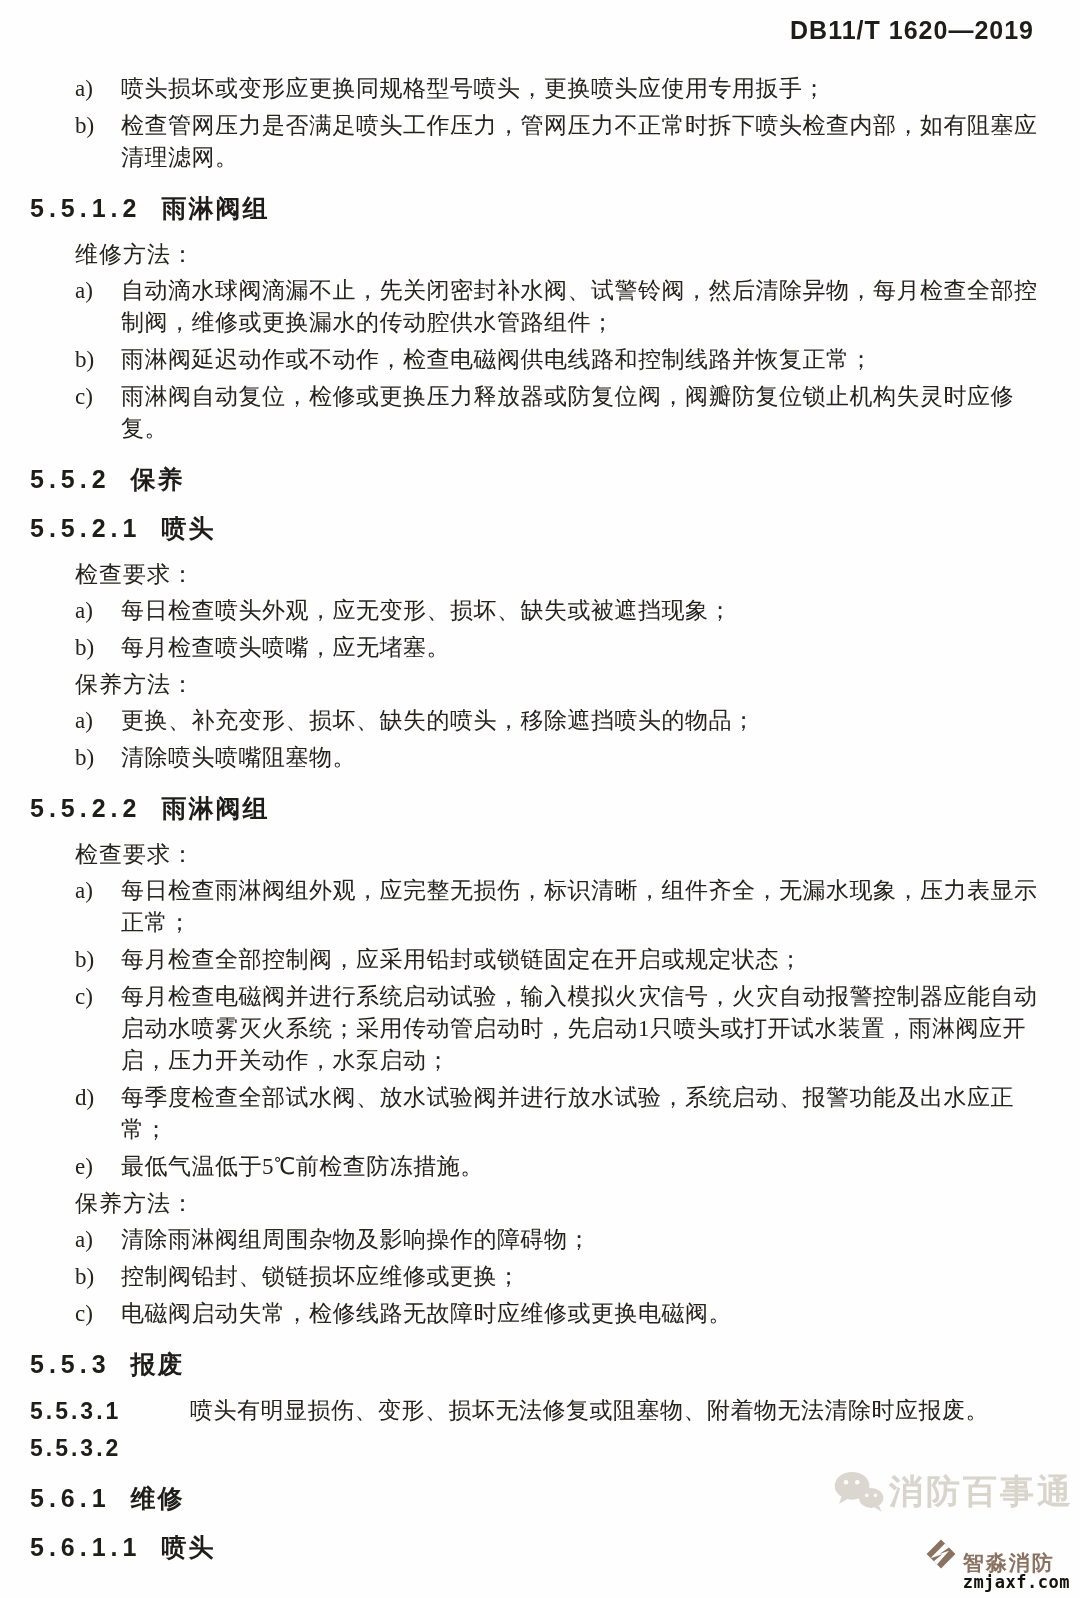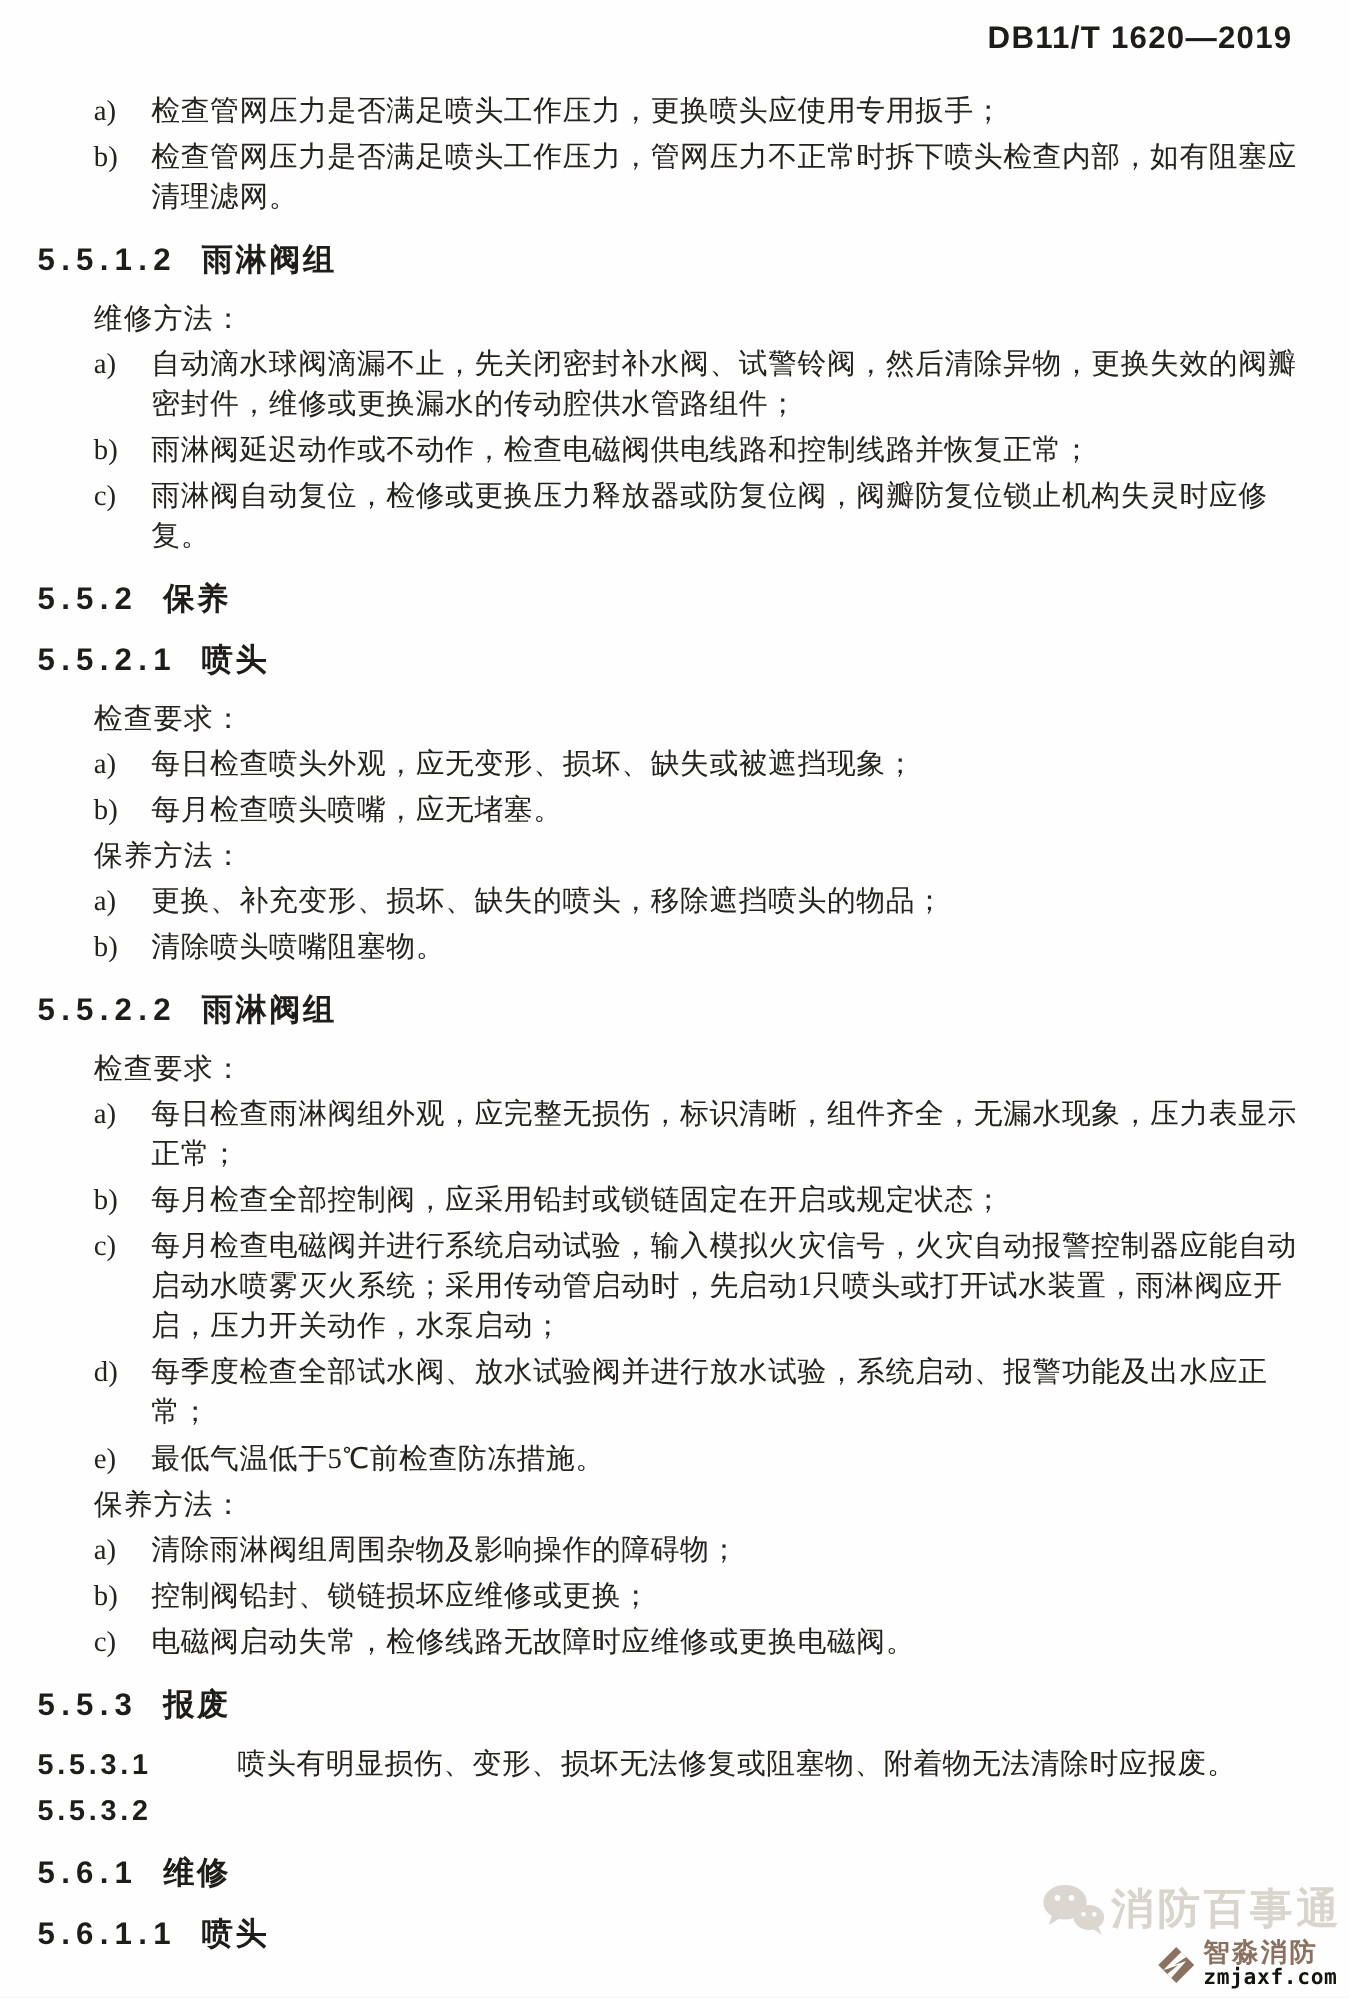--- a/index.html
+++ b/index.html
@@ -96,21 +96,21 @@
     line-height: 1;
   }
   .wm-logo {
     display: flex;
     align-items: center;
     justify-content: flex-end;
     gap: 6px;
     margin-top: 3px;
     padding-right: 4px;
   }
-  .wm-logo-text { text-align: left; line-height: 1.05; }
+  .wm-logo-text { text-align: left; line-height: 1.05; margin-top: 36px; }
   .wm-logo-cn {
     color: #8b7260;
     font-family: "Liberation Sans", sans-serif;
     font-weight: bold;
     font-size: 21px;
     letter-spacing: 2px;
   }
   .wm-logo-url {
     color: #15130f;
     font-family: "DejaVu Sans Mono", monospace;
@@ -122,31 +122,31 @@
 </head>
 <body>
 
 <div class="page">
 
   <div class="doc-header">DB11/T 1620—2019</div>
 
   <div class="doc-content" id="doc-content">
       <div class="list-item">
         <span class="li-label">a)</span>
-        <span class="li-text">检查管网压力是否满足喷头工作压力，更换喷头应使用专用扳手；</span>
+        <span class="li-text">喷头损坏或变形应更换同规格型号喷头，更换喷头应使用专用扳手；</span>
       </div>
       <div class="list-item">
         <span class="li-label">b)</span>
         <span class="li-text">检查管网压力是否满足喷头工作压力，管网压力不正常时拆下喷头检查内部，如有阻塞应清理滤网。</span>
       </div>
       <div class="heading"><span class="num">5.5.1.2</span><span class="title">雨淋阀组</span></div>
       <div class="plabel">维修方法：</div>
       <div class="list-item">
         <span class="li-label">a)</span>
-        <span class="li-text">自动滴水球阀滴漏不止，先关闭密封补水阀、试警铃阀，然后清除异物，更换失效的阀瓣密封件，维修或更换漏水的传动腔供水管路组件；</span>
+        <span class="li-text">自动滴水球阀滴漏不止，先关闭密封补水阀、试警铃阀，然后清除异物，每月检查全部控制阀，维修或更换漏水的传动腔供水管路组件；</span>
       </div>
       <div class="list-item">
         <span class="li-label">b)</span>
         <span class="li-text">雨淋阀延迟动作或不动作，检查电磁阀供电线路和控制线路并恢复正常；</span>
       </div>
       <div class="list-item">
         <span class="li-label">c)</span>
         <span class="li-text">雨淋阀自动复位，检修或更换压力释放器或防复位阀，阀瓣防复位锁止机构失灵时应修复。</span>
       </div>
       <div class="heading"><span class="num">5.5.2</span><span class="title">保养</span></div>

